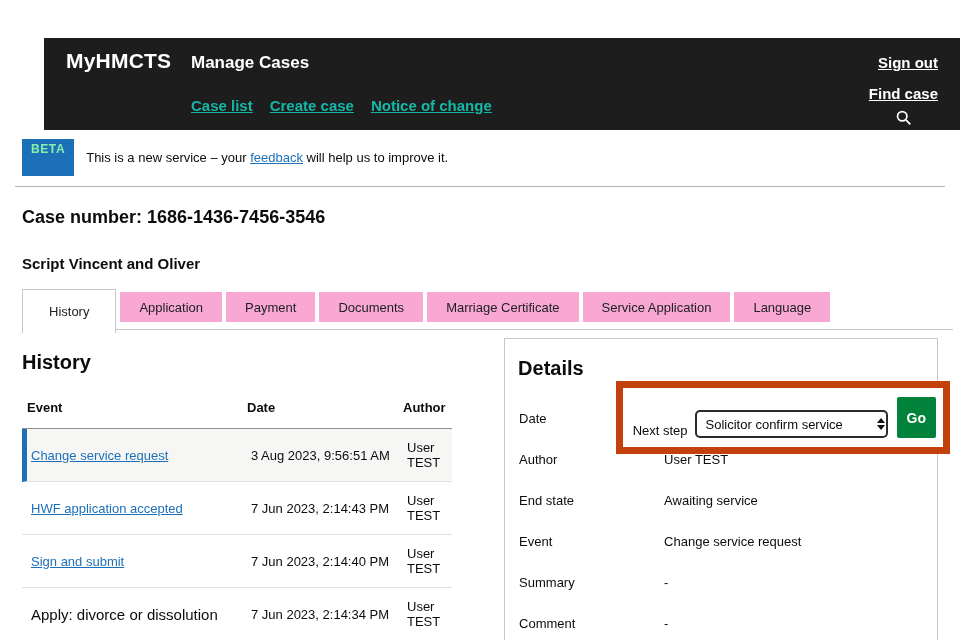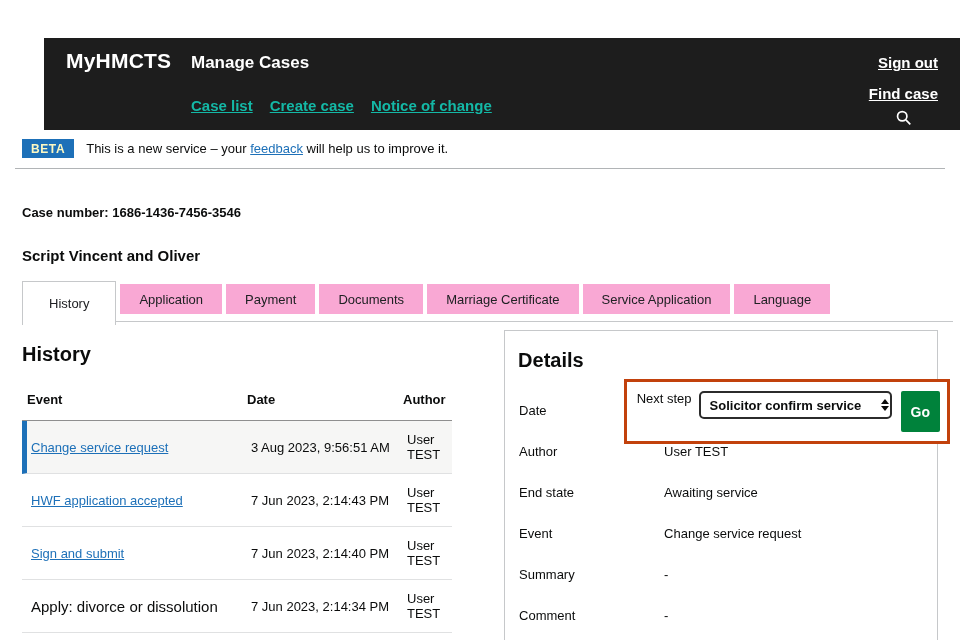--- a/index.html
+++ b/index.html
@@ -14,34 +14,34 @@
   .brand { font-size:21px; font-weight:bold; width:125px; letter-spacing:.2px; }
   .app-title { font-size:17px; font-weight:bold; }
   .signout { margin-left:auto; color:#fff; font-weight:bold; font-size:15px; text-decoration:underline; cursor:pointer; }
   .topbar-row2 { display:flex; align-items:center; margin-top:12px; padding-left:125px; }
   .nav-link { color:#14b8a6; font-weight:bold; font-size:15px; text-decoration:underline; margin-right:17px; cursor:pointer; }
   .findcase-wrap { margin-left:auto; display:flex; align-items:center; gap:7px;flex-direction:column; }
   .findcase { color:#fff; font-weight:bold; font-size:15px; text-decoration:underline; cursor:pointer; }
   .search-icon { width:17px; height:17px; display:block; }
   
   .beta { display:flex; align-items:center; gap:12px; padding:9px 22px 10px; }
-  .beta-badge { background:#1d70b8; color:#fef9c3; font-weight:bold; font-size:12px; padding:3px 9px 2px; letter-spacing:.6px; }
+  .beta-badge { background:#1d70b8; color:#86efac; font-weight:bold; font-size:12px; padding:3px 9px 20px; letter-spacing:.6px; }
   .beta-text { font-size:13px; }
   .beta-text a { color:#1d70b8; text-decoration:underline; cursor:pointer; }
   .section-divider { height:1px; background:#b1b4b6; margin:0 15px; }
   
   .main { padding:0 22px; position:relative; }
-  .case-number { font-weight:bold; font-size:13px; margin-top:36px; }
+  .case-number { font-weight:bold; font-size:18px; margin-top:20px; }
   .case-name { font-weight:bold; font-size:15px; margin-top:27px; }
   
-  .nextstep { position:absolute; top:174px; right:10px; border:3px solid #c2410c; background:#fff;
-              display:flex; align-items:flex-start; padding:9px 7px 9px 10px; }
+  .nextstep { position:absolute; top:174px; right:10px; border:7px solid #c2410c; background:#fff;
+              display:flex; align-items:flex-end; padding:9px 7px 9px 10px; }
   .nextstep-label { font-size:13px; margin-right:7px; white-space:nowrap; }
   .fake-select { width:193px; height:28px; border:2px solid #2b2b2b; border-radius:5px; background:#fff;
-                 display:flex; align-items:center; padding:0 1px 0 9px; font-size:13px; cursor:pointer;font-weight:bold; }
+                 display:flex; align-items:center; padding:0 1px 0 9px; font-size:13px; cursor:pointer; }
   .fake-select .val { white-space:nowrap; overflow:hidden; }
   .spinner { margin-left:auto; display:flex; flex-direction:column; align-items:center; gap:2px; }
   .tri-up { width:0; height:0; border-left:4px solid transparent; border-right:4px solid transparent; border-bottom:5px solid #0b0c0c; }
   .tri-down { width:0; height:0; border-left:4px solid transparent; border-right:4px solid transparent; border-top:5px solid #0b0c0c; }
   .go-btn { margin-left:9px; background:#00823b; color:#fff; font-weight:bold; font-size:14px;
             border:none; border-radius:2px; padding:6px 10px; height:41px; cursor:pointer; font-family:inherit; }
   
   .tabs-wrap { position:relative; margin-top:17px; height:46px; }
   .tabline { position:absolute; top:40px; left:2px; right:-15px; height:1px; background:#c6c8ca; }
   .tabs-row { display:flex; align-items:flex-start; gap:4px; position:relative; }

